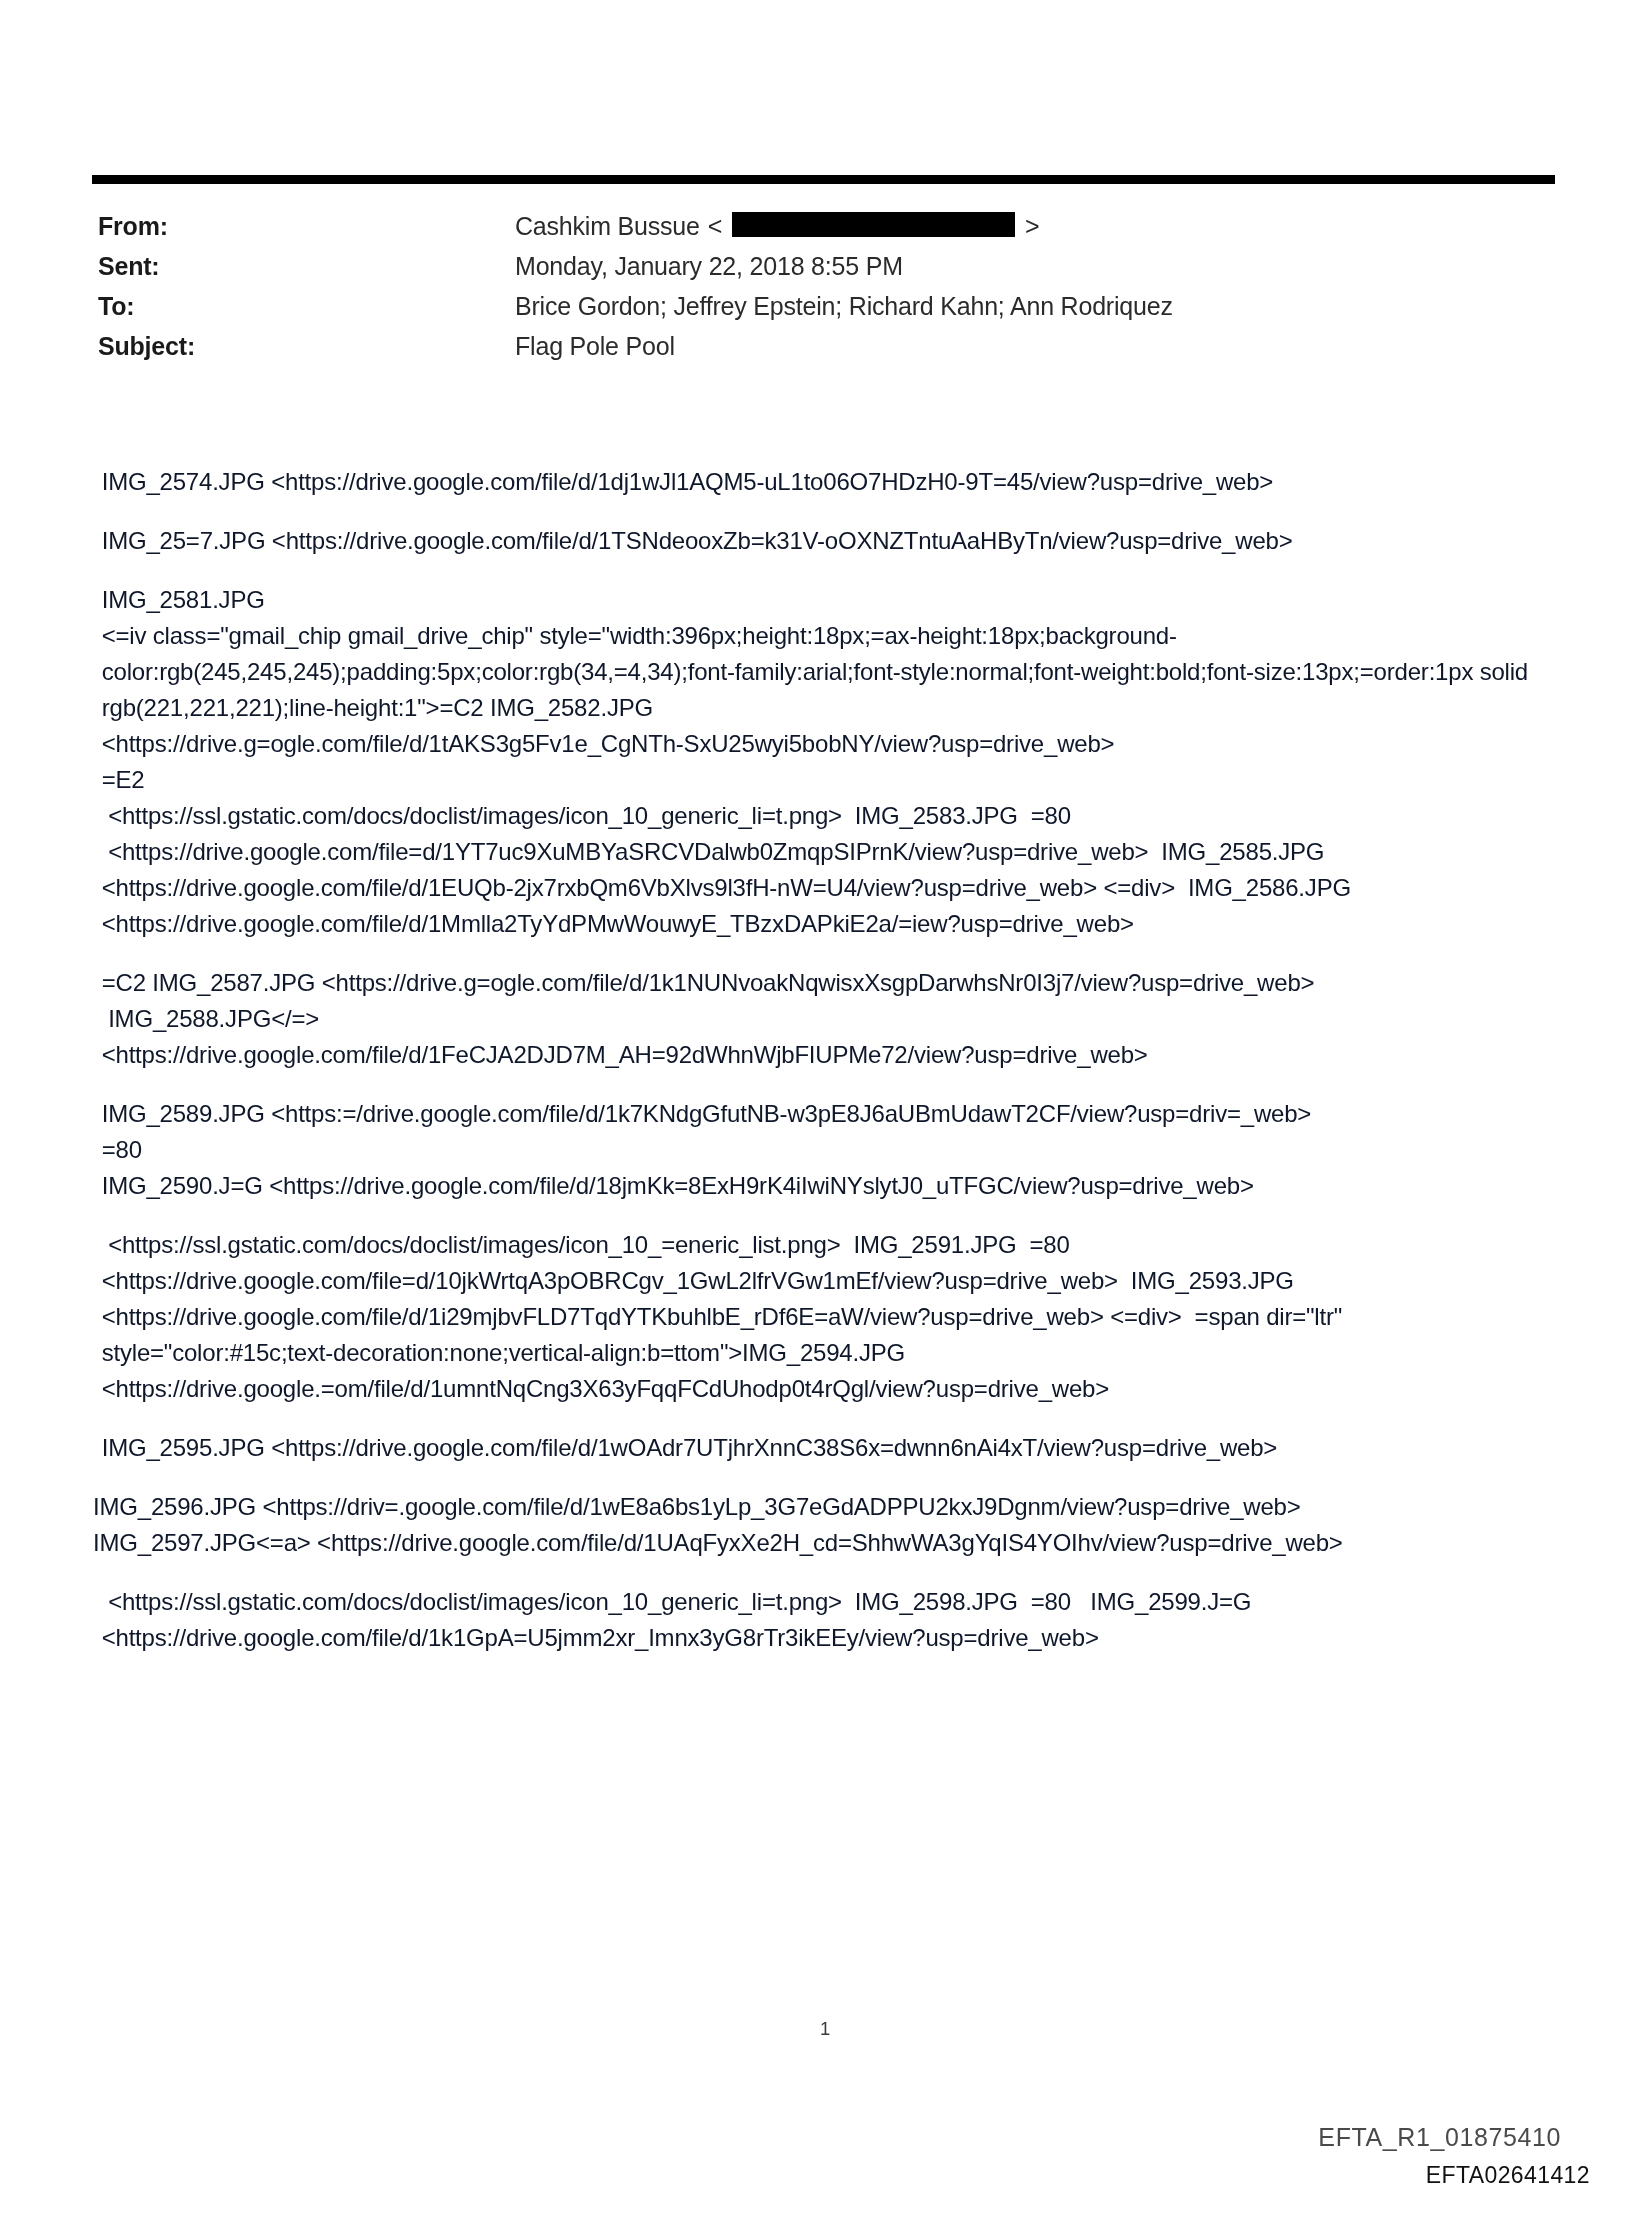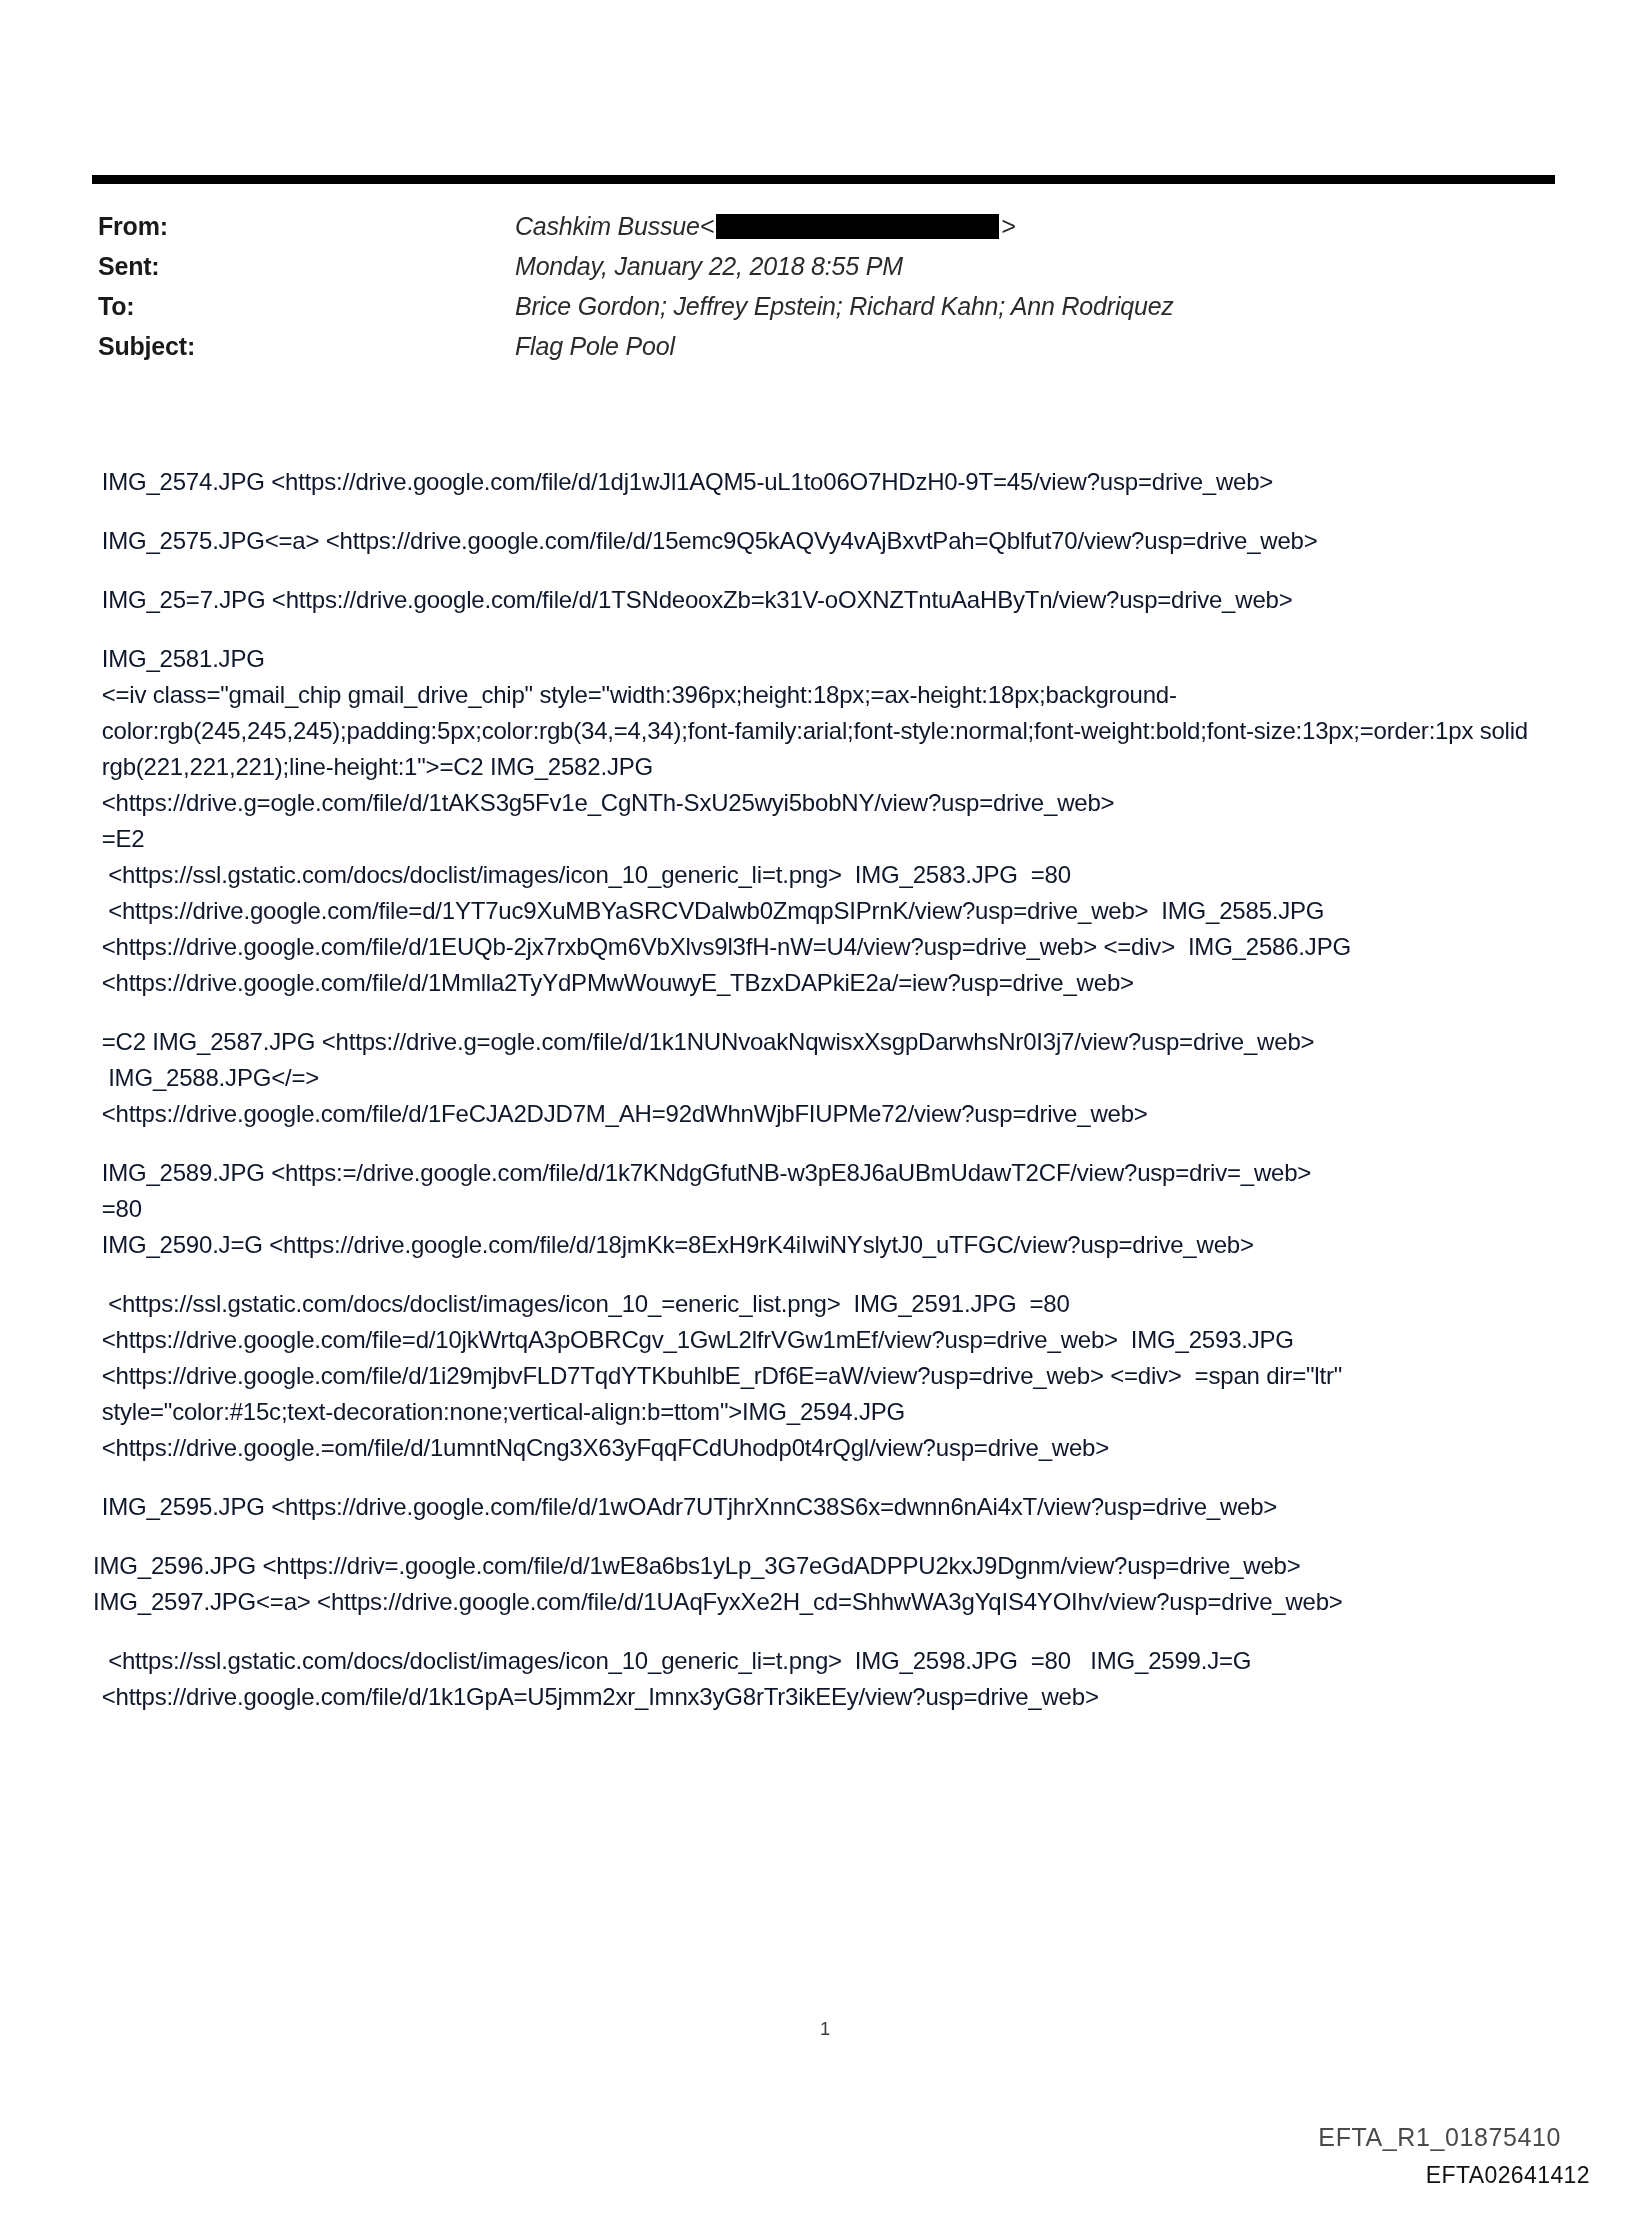--- a/index.html
+++ b/index.html
@@ -53,23 +53,21 @@
     font-weight: bold;
     color: #1a1a1a;
     letter-spacing: -0.2px;
   }
   .hvalue {
     font-size: 25px;
     color: #2b2b2b;
     white-space: nowrap;
     letter-spacing: -0.2px;
     display: flex;
-    align-items: center;
-    gap: 0px;
-    font-style: italic;
+    gap: 8px;
   }
   .redaction {
     display: inline-block;
     width: 283px;
     height: 25px;
     background: #000000;
     vertical-align: middle;
     margin: 0 1.9px;
   }
   .angle {
@@ -156,21 +154,20 @@
 
     <div class="hrow">
       <div class="hlabel">Subject:</div>
       <div class="hvalue">Flag Pole Pool</div>
     </div>
 
   </div>
 
   <div class="body-text">
     <p class="para indent">IMG_2574.JPG &lt;https://drive.google.com/file/d/1dj1wJl1AQM5-uL1to06O7HDzH0-9T=45/view?usp=drive_web&gt;</p>
-    <p class="para indent">IMG_2575.JPG&lt;=a&gt; &lt;https://drive.google.com/file/d/15emc9Q5kAQVy4vAjBxvtPah=Qblfut70/view?usp=drive_web&gt;</p>
     <p class="para indent">IMG_25=7.JPG &lt;https://drive.google.com/file/d/1TSNdeooxZb=k31V-oOXNZTntuAaHByTn/view?usp=drive_web&gt;</p>
     <p class="para indent">IMG_2581.JPG
 &lt;=iv class="gmail_chip gmail_drive_chip" style="width:396px;height:18px;=ax-height:18px;background-color:rgb(245,245,245);padding:5px;color:rgb(34,=4,34);font-family:arial;font-style:normal;font-weight:bold;font-size:13px;=order:1px solid rgb(221,221,221);line-height:1"&gt;=C2 IMG_2582.JPG
 &lt;https://drive.g=ogle.com/file/d/1tAKS3g5Fv1e_CgNTh-SxU25wyi5bobNY/view?usp=drive_web&gt;
 =E2
  &lt;https://ssl.gstatic.com/docs/doclist/images/icon_10_generic_li=t.png&gt;  IMG_2583.JPG  =80
  &lt;https://drive.google.com/file=d/1YT7uc9XuMBYaSRCVDalwb0ZmqpSIPrnK/view?usp=drive_web&gt;  IMG_2585.JPG
 &lt;https://drive.google.com/file/d/1EUQb-2jx7rxbQm6VbXlvs9l3fH-nW=U4/view?usp=drive_web&gt; &lt;=div&gt;  IMG_2586.JPG
 &lt;https://drive.google.com/file/d/1Mmlla2TyYdPMwWouwyE_TBzxDAPkiE2a/=iew?usp=drive_web&gt;</p>
     <p class="para indent">=C2 IMG_2587.JPG &lt;https://drive.g=ogle.com/file/d/1k1NUNvoakNqwisxXsgpDarwhsNr0I3j7/view?usp=drive_web&gt;

